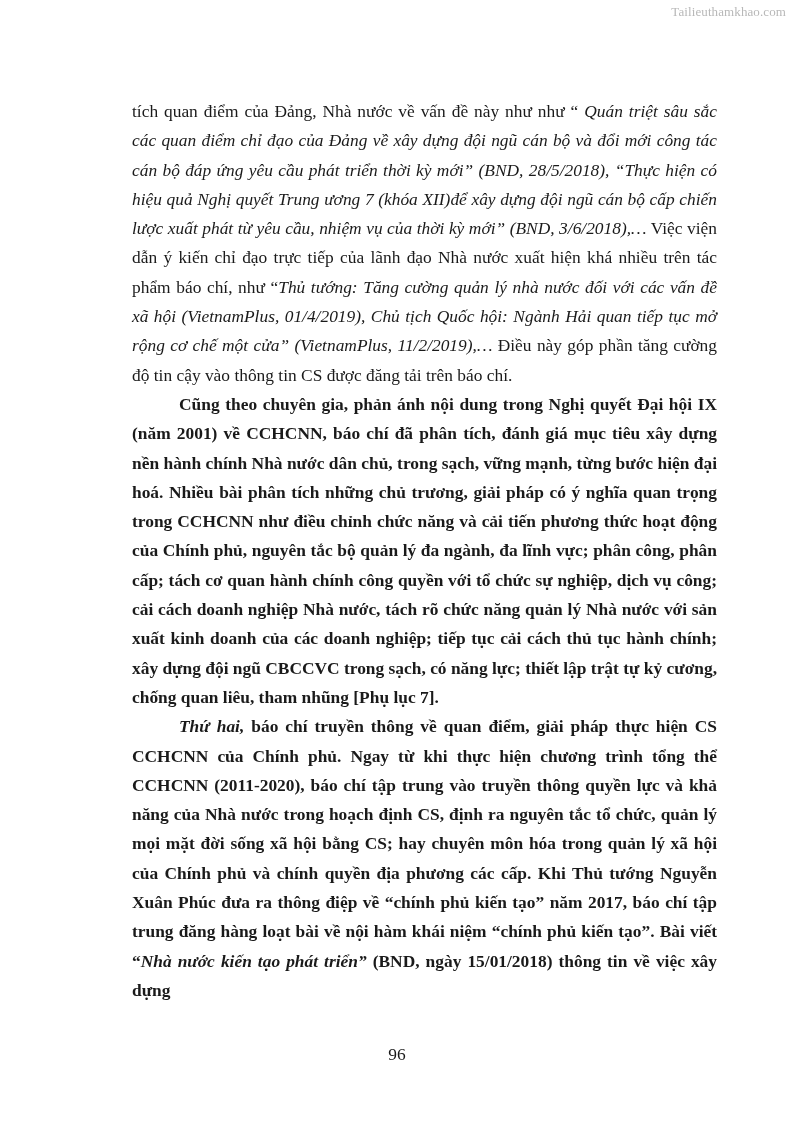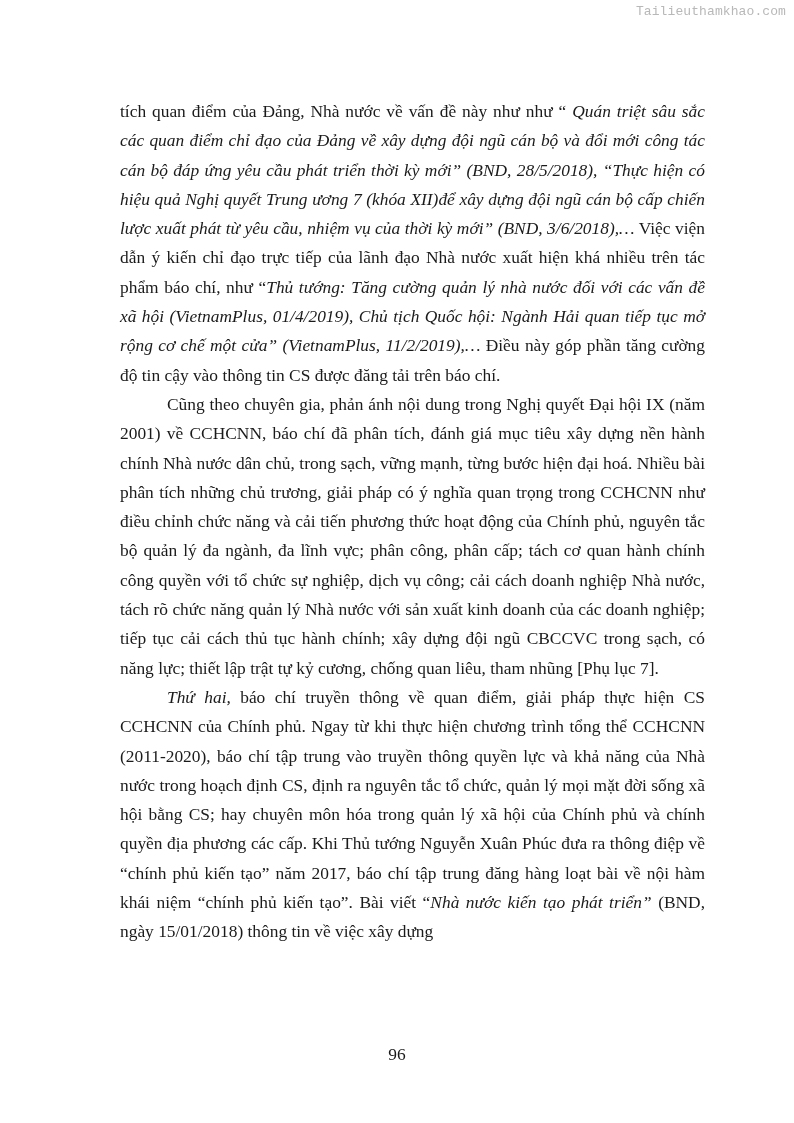--- a/index.html
+++ b/index.html
@@ -1,22 +1,22 @@
 <!DOCTYPE html>
 <html><head>
 <meta charset="utf-8">
 <style>
   html, body { margin:0; padding:0; background:#ffffff; }
   body { width:794px; height:1123px; position:relative; overflow:hidden;
          font-family:"Liberation Serif", "DejaVu Serif", serif; color:#1a1a1a; }
-  .watermark { position:absolute; top:4px; right:8px; font-family:Liberation Mono, monospace;
+  .watermark { position:absolute; top:4px; right:8px; font-family:Liberation Serif, serif;
                font-size:13px; color:#b8b8b8; letter-spacing:0.1px; }
-  .page-body { position:absolute; left:120px; top:97px; width:585px; }
+  .page-body { position:absolute; left:132px; top:97px; width:585px; }
   .para { margin:0; font-size:17.4px; line-height:29.3px; text-align:justify; }
-  .para.indent { text-indent:47px; }
+  .para.indent { text-indent:47px;font-weight:bold; }
   .para span.i { font-style:italic; }
   .page-number { position:absolute; left:0; width:100%; top:1044px; text-align:center;
                  font-size:17.4px; }
 </style>
 </head>
 <body>
 
 <div class="watermark">Tailieuthamkhao.com</div>
 
 <div class="page-body">

